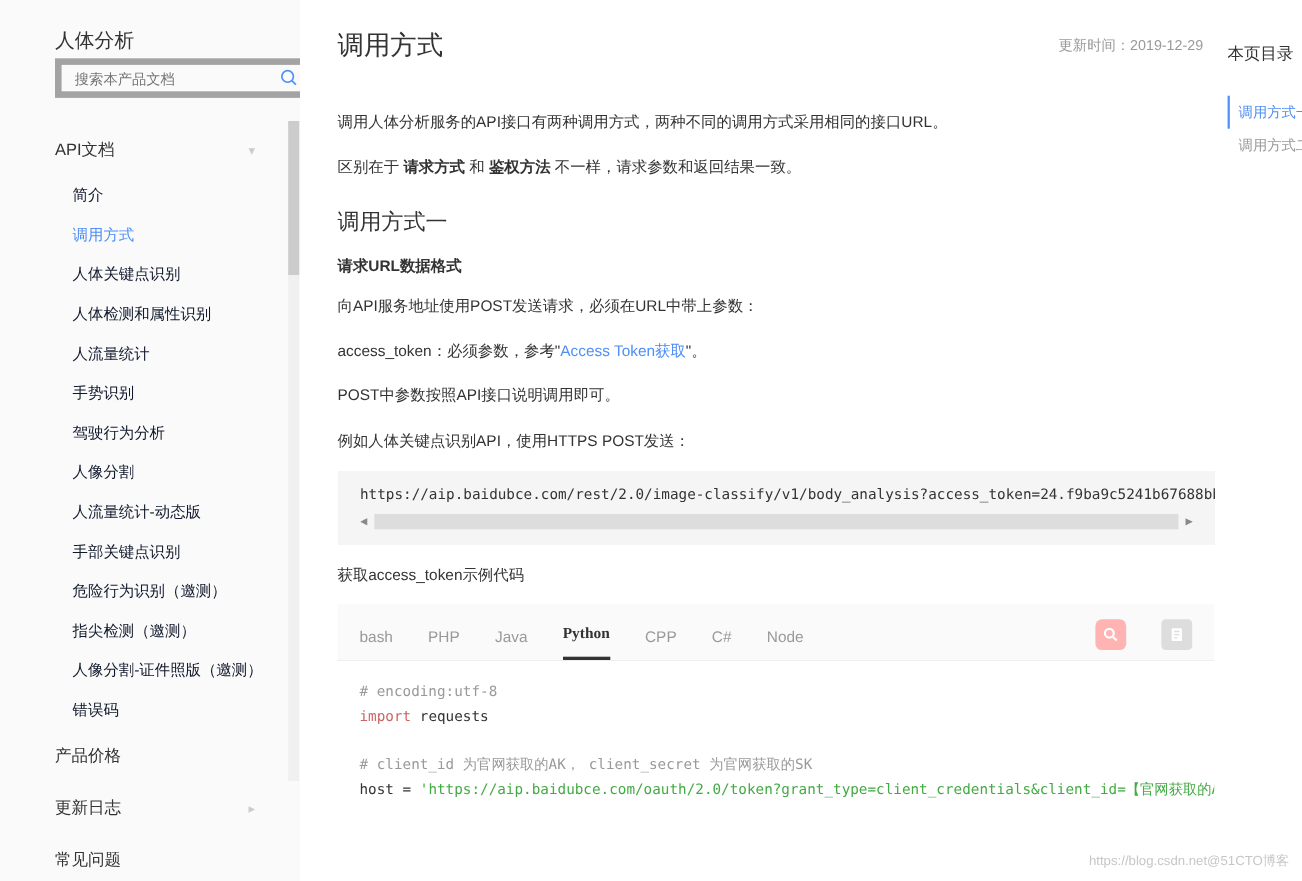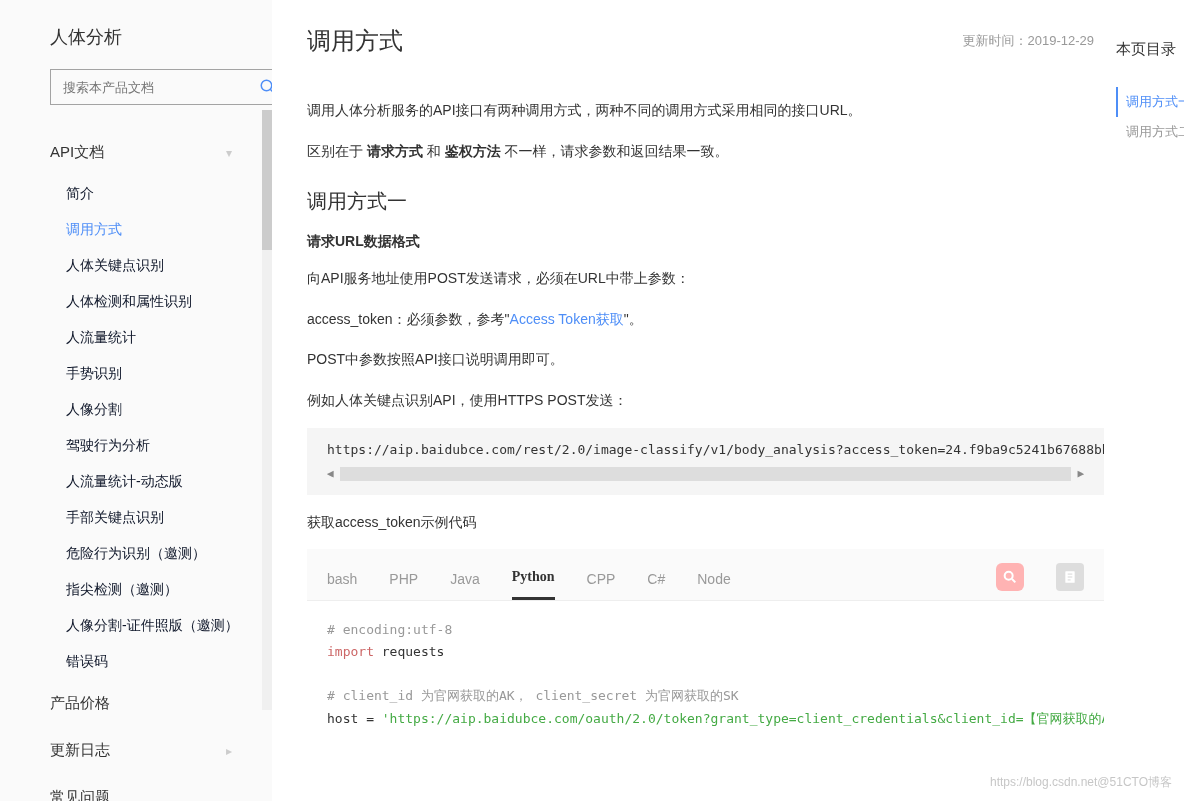--- a/index.html
+++ b/index.html
@@ -1,19 +1,19 @@
 <!DOCTYPE html>
 <html><head>
 <meta charset="utf-8">
 <style>
 * { margin: 0; padding: 0; box-sizing: border-box; }
 body { font-family: "Microsoft YaHei", "PingFang SC", -apple-system, sans-serif; font-size: 14px; color: #333; background: #fff; display: flex; height: 801px; width: 1184px; overflow: hidden; }
 .sidebar { width: 272px; flex: none; background: #fafafa; padding: 25px 0 0 50px; overflow-y: auto; position: relative; }
-.sidebar-title { font-size: 18px; color: #333; margin-bottom: 20px; }
-.search-box { width: 240px; height: 36px; border: 1px solid #a3a3a3; display: flex; align-items: center; padding: 0 12px; margin-bottom: 24px; }
+.sidebar-title { font-size: 18px; color: #333; margin-bottom: 4px; }
+.search-box { width: 240px; height: 36px; border: 6px solid #a3a3a3; display: flex; align-items: center; padding: 0 12px; margin-bottom: 24px; }
 .search-box input { flex: 1; border: none; outline: none; font-size: 13px; color: #999; background: transparent; }
 .search-box svg { width: 18px; height: 18px; }
 .nav-section { font-size: 15px; color: #333; padding: 14px 0; display: flex; justify-content: space-between; align-items: center; cursor: pointer; padding-right: 40px; }
 .nav-arrow { color: #ccc; font-size: 12px; }
 .nav-sub { padding-left: 16px; }
 .nav-item { display: block; padding: 9px 0; font-size: 14px; color: #0f172a; cursor: pointer; }
 .nav-item.active { color: #4e8ef7; }
 .scrollbar-track { position: absolute; right: 0; top: 110px; width: 10px; height: 600px; background: #f0f0f0; }
 .scrollbar-thumb { width: 10px; height: 140px; background: #ccc; }
 .main { flex: 1; overflow-y: auto; padding: 25px 0 30px 35px; }
@@ -65,22 +65,22 @@
     <span>API文档</span>
     <span class="nav-arrow">▾</span>
   </div>
   <div class="nav-sub">
     <span class="nav-item">简介</span>
     <span class="nav-item active">调用方式</span>
     <span class="nav-item">人体关键点识别</span>
     <span class="nav-item">人体检测和属性识别</span>
     <span class="nav-item">人流量统计</span>
     <span class="nav-item">手势识别</span>
+    <span class="nav-item">驾驶行为分析</span>
     <span class="nav-item">人像分割</span>
-    <span class="nav-item">驾驶行为分析</span>
     <span class="nav-item">人流量统计-动态版</span>
     <span class="nav-item">手部关键点识别</span>
     <span class="nav-item">危险行为识别（邀测）</span>
     <span class="nav-item">指尖检测（邀测）</span>
     <span class="nav-item">人像分割-证件照版（邀测）</span>
     <span class="nav-item">错误码</span>
   </div>
 
   <div class="nav-section">
       <span>产品价格</span>

